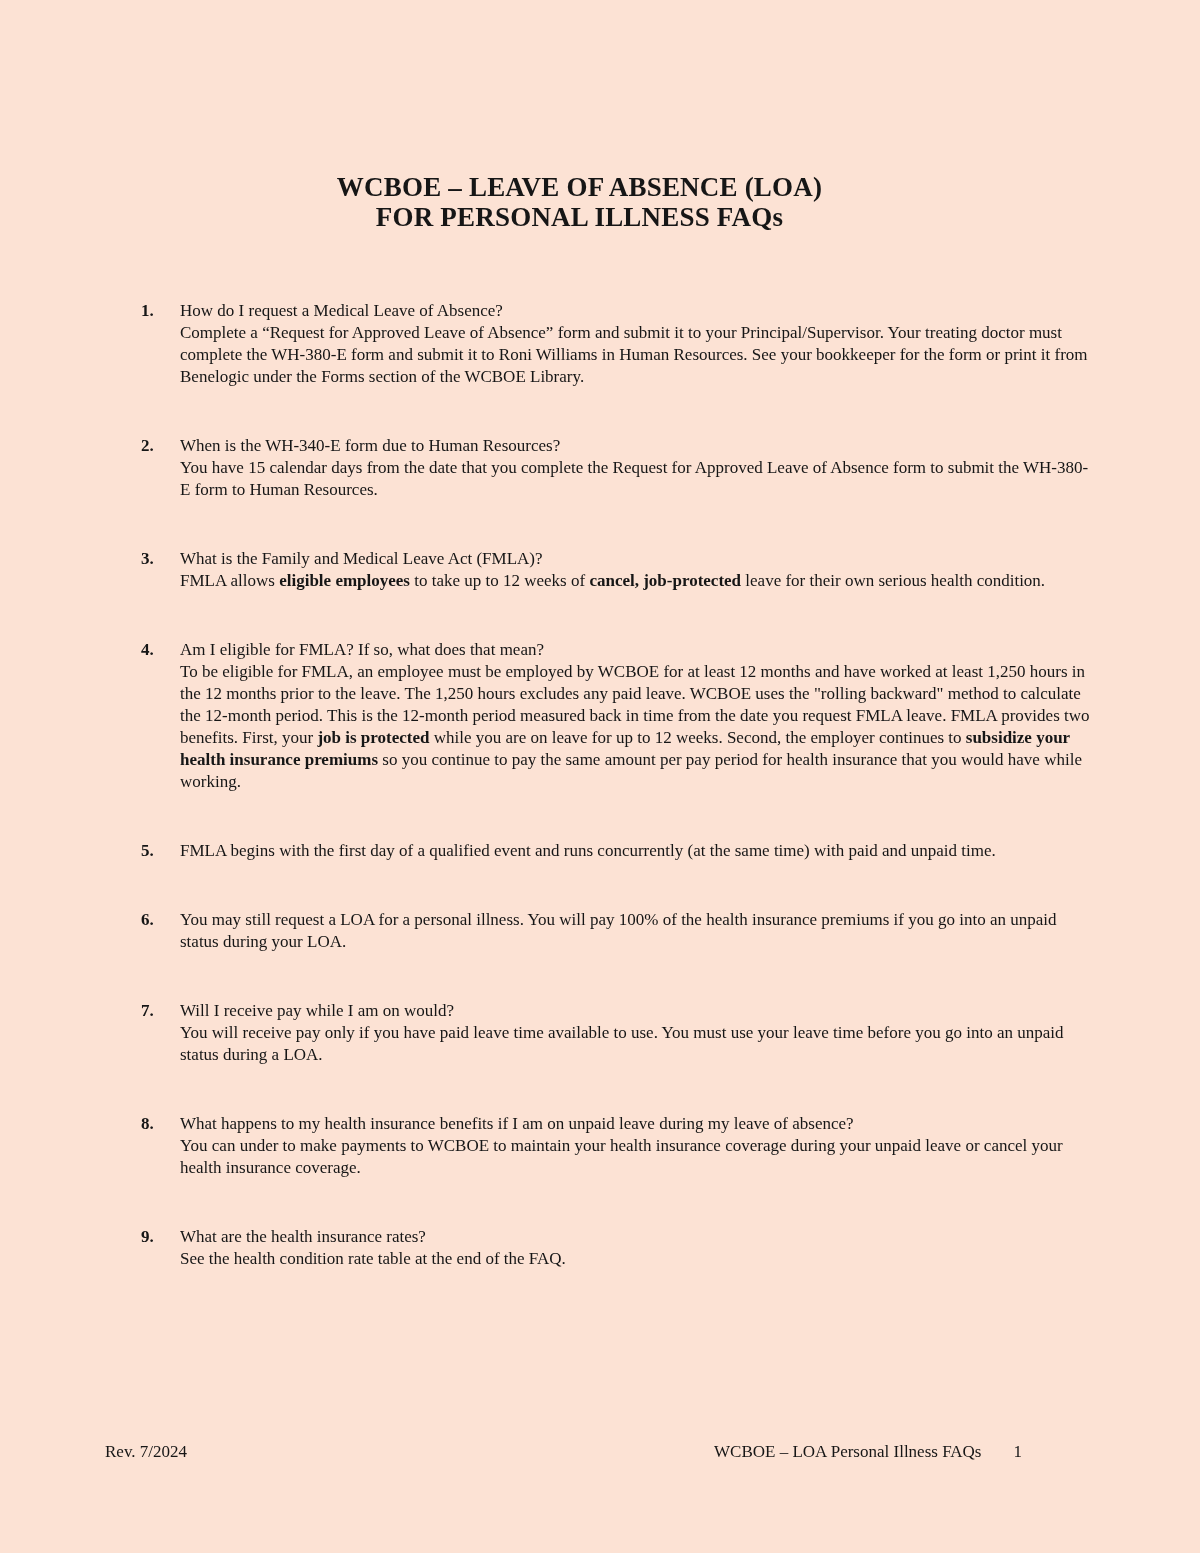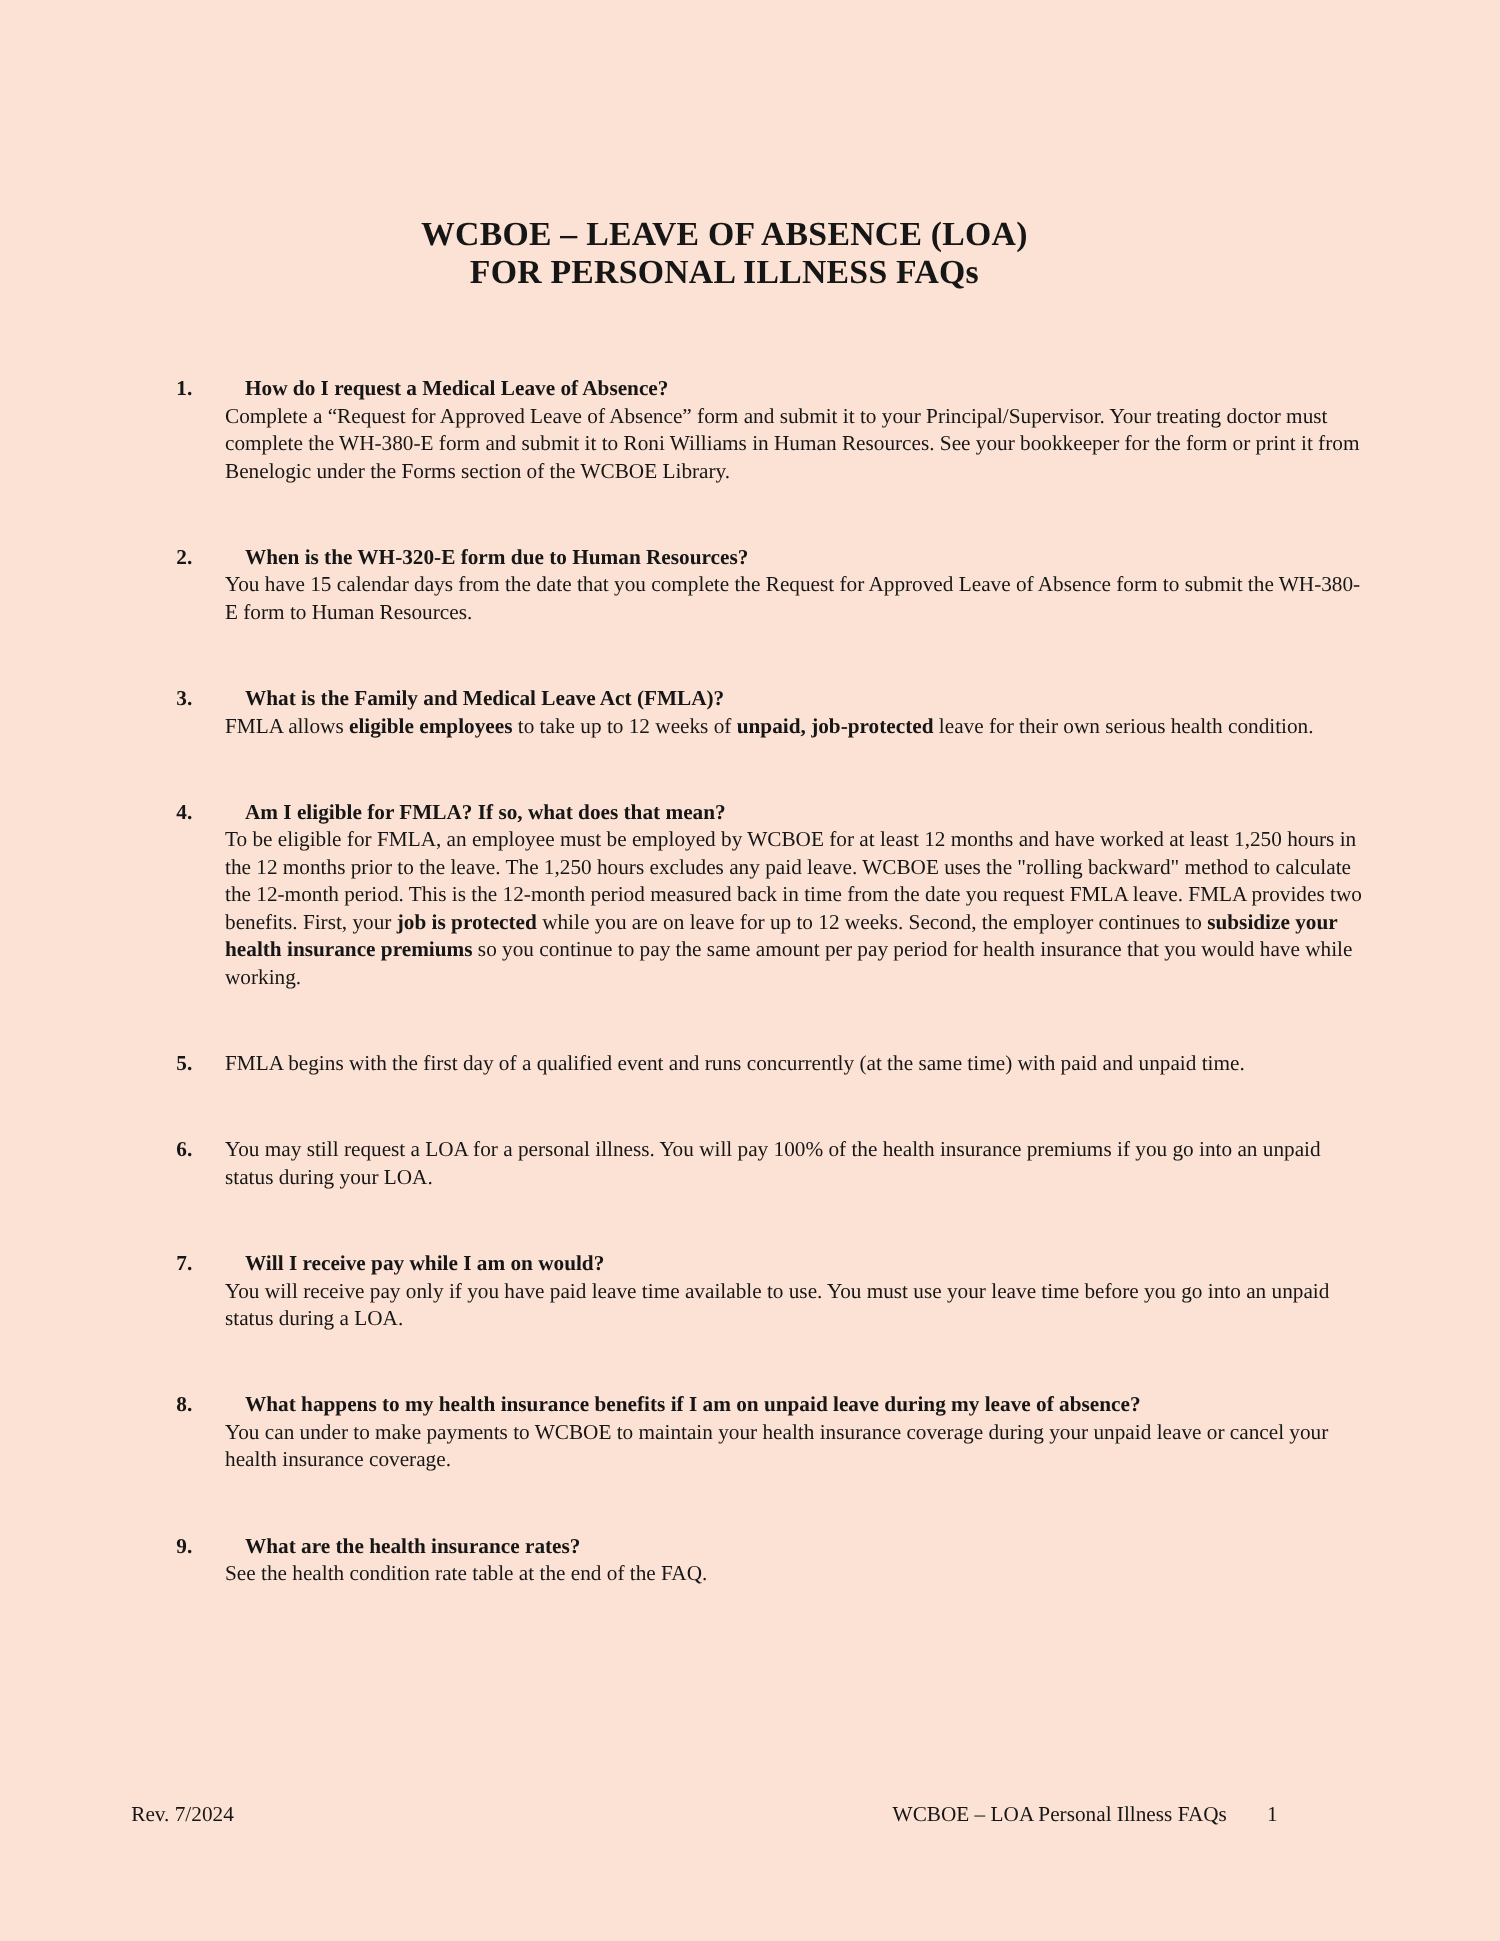--- a/index.html
+++ b/index.html
@@ -35,22 +35,21 @@
   }
   .faq-num {
     width: 39px;
     flex-shrink: 0;
     font-weight: bold;
   }
   .faq-body {
     width: 912px;
   }
   .faq-question {
-    font-weight: bold;
-    margin-left: 16px;
+    font-weight: normal;
   }
   .faq-answer b {
     font-weight: bold;
   }
   .footer {
     position: absolute;
     top: 1441px;
     left: 105px;
     right: 105px;
     display: flex;
@@ -78,30 +77,30 @@
     <div class="faq-num">1.</div>
     <div class="faq-body">
       <div class="faq-question">How do I request a Medical Leave of Absence?</div>
       <div class="faq-answer">Complete a “Request for Approved Leave of Absence” form and submit it to your Principal/Supervisor. Your treating doctor must complete the WH-380-E form and submit it to Roni Williams in Human Resources. See your bookkeeper for the form or print it from Benelogic under the Forms section of the WCBOE Library.</div>
     </div>
   </div>
 
   <div class="faq-item">
     <div class="faq-num">2.</div>
     <div class="faq-body">
-      <div class="faq-question">When is the WH-320-E form due to Human Resources?</div>
+      <div class="faq-question">When is the WH-340-E form due to Human Resources?</div>
       <div class="faq-answer">You have 15 calendar days from the date that you complete the Request for Approved Leave of Absence form to submit the WH-380-E form to Human Resources.</div>
     </div>
   </div>
 
   <div class="faq-item">
     <div class="faq-num">3.</div>
     <div class="faq-body">
       <div class="faq-question">What is the Family and Medical Leave Act (FMLA)?</div>
-      <div class="faq-answer">FMLA allows <b>eligible employees</b> to take up to 12 weeks of <b>unpaid, job-protected</b> leave for their own serious health condition.</div>
+      <div class="faq-answer">FMLA allows <b>eligible employees</b> to take up to 12 weeks of <b>cancel, job-protected</b> leave for their own serious health condition.</div>
     </div>
   </div>
 
   <div class="faq-item">
     <div class="faq-num">4.</div>
     <div class="faq-body">
       <div class="faq-question">Am I eligible for FMLA? If so, what does that mean?</div>
       <div class="faq-answer">To be eligible for FMLA, an employee must be employed by WCBOE for at least 12 months and have worked at least 1,250 hours in the 12 months prior to the leave. The 1,250 hours excludes any paid leave. WCBOE uses the "rolling backward" method to calculate the 12-month period. This is the 12-month period measured back in time from the date you request FMLA leave. FMLA provides two benefits. First, your <b>job is protected</b> while you are on leave for up to 12 weeks. Second, the employer continues to <b>subsidize your health insurance premiums</b> so you continue to pay the same amount per pay period for health insurance that you would have while working.</div>
     </div>
   </div>

